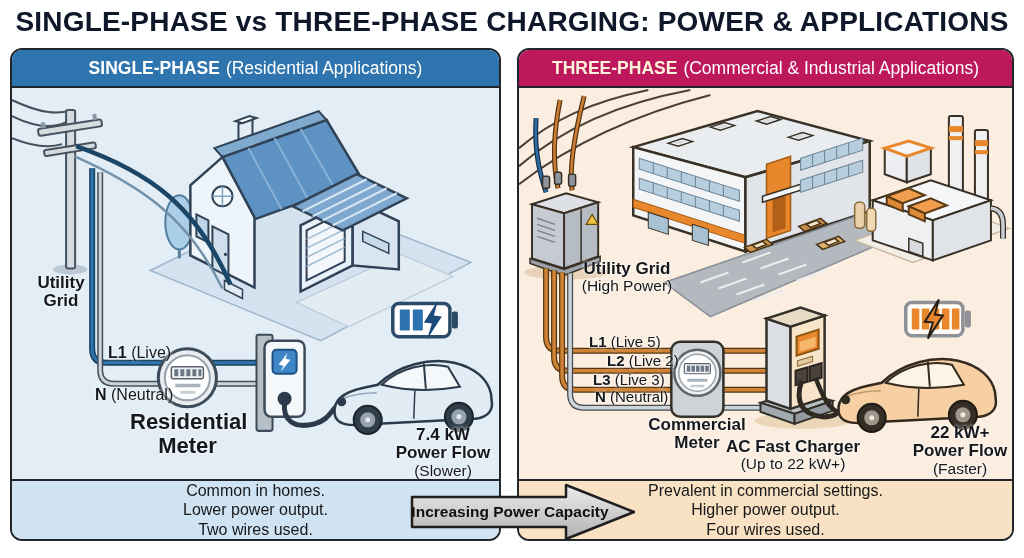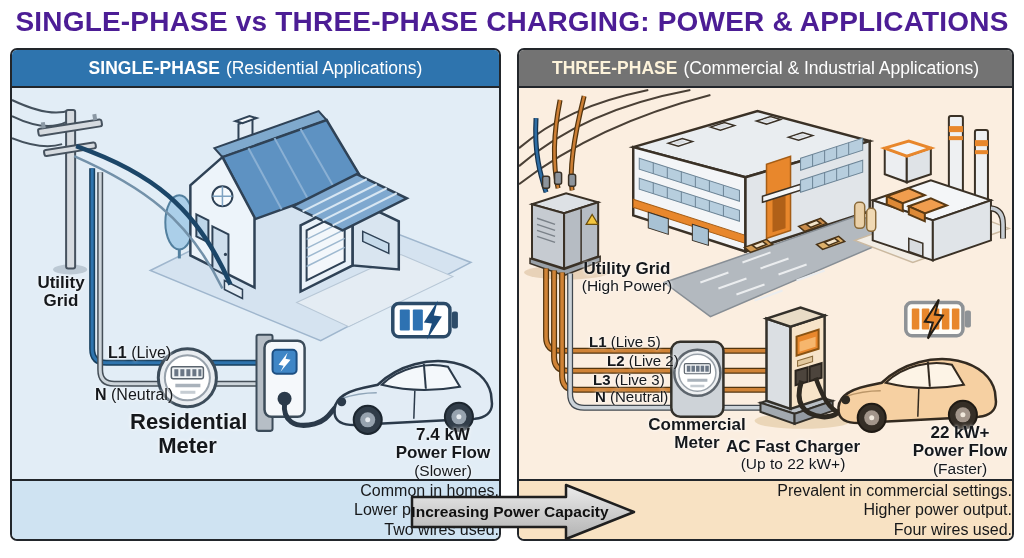--- a/index.html
+++ b/index.html
@@ -1,37 +1,37 @@
 <!DOCTYPE html>
 <html><head>
 <meta charset="utf-8">
 <style>
   html,body{margin:0;padding:0;background:#fff;}
   #stage{position:relative;width:1024px;height:558px;background:#ffffff;overflow:hidden;
          font-family:"Liberation Sans",sans-serif;}
   #title{position:absolute;left:0;top:6px;width:1024px;text-align:center;
-         font-size:28px;font-weight:bold;color:#4c1d95;letter-spacing:.2px;}
-  .panel{position:absolute;top:48px;height:493px;border:2.5px solid #22262b;border-radius:7px;
+         font-size:28px;font-weight:bold;color:#0f172a;letter-spacing:.2px;}
+  .panel{position:absolute;top:48px;height:493px;border:2.5px solid #22262b;border-radius:12px;
          overflow:hidden;box-sizing:border-box;background:#fff;}
   #panel-left{left:10px;width:491px;}
   #panel-right{left:517px;width:497px;}
   .panel-header{position:absolute;left:0;right:0;top:0;height:38px;box-sizing:border-box;
          border-bottom:2.5px solid #22262b;display:flex;align-items:center;justify-content:center;
          gap:6px;color:#fff;font-size:17.5px;white-space:nowrap;}
   #panel-left .panel-header{background:#2e74ae;}
-  #panel-right .panel-header{background:#737373;}
+  #panel-right .panel-header{background:#be185d;}
   .hb{font-weight:bold;}
   #panel-right .hb{color:#fdf3da;}
   .panel-body{position:absolute;left:0;right:0;top:38px;bottom:60px;}
   #panel-left .panel-body{background:#e2edf6;}
   #panel-right .panel-body{background:#fbeee0;}
   .panel-body svg{position:absolute;left:0;top:0;width:100%;height:100%;}
   .panel-footer{position:absolute;left:0;right:0;bottom:0;height:60px;box-sizing:border-box;
          border-top:2.5px solid #22262b;display:flex;flex-direction:column;justify-content:center;
-         text-align:center;font-size:16px;line-height:19.5px;color:#17181a;align-items:flex-end;}
+         text-align:center;font-size:16px;line-height:19.5px;color:#17181a;}
   #panel-left .panel-footer{background:#cfe3f2;}
   #panel-right .panel-footer{background:#f8e2c3;}
   .lbl{position:absolute;color:#15181c;text-align:center;line-height:1.08;
        text-shadow:0 0 3px rgba(255,255,255,.85),0 0 5px rgba(255,255,255,.6);}
   .lbl .bold{font-weight:bold;font-size:17px;}
   .lbl .reg{font-size:15.5px;}
   .wire-lbl{text-align:left;white-space:nowrap;font-size:16px;}
   .wire-lbl b{font-weight:bold;}
   #panel-right .wire-lbl{font-size:15px;}
   #arrow-wrap{position:absolute;left:406px;top:480px;width:236px;height:64px;z-index:6;}

